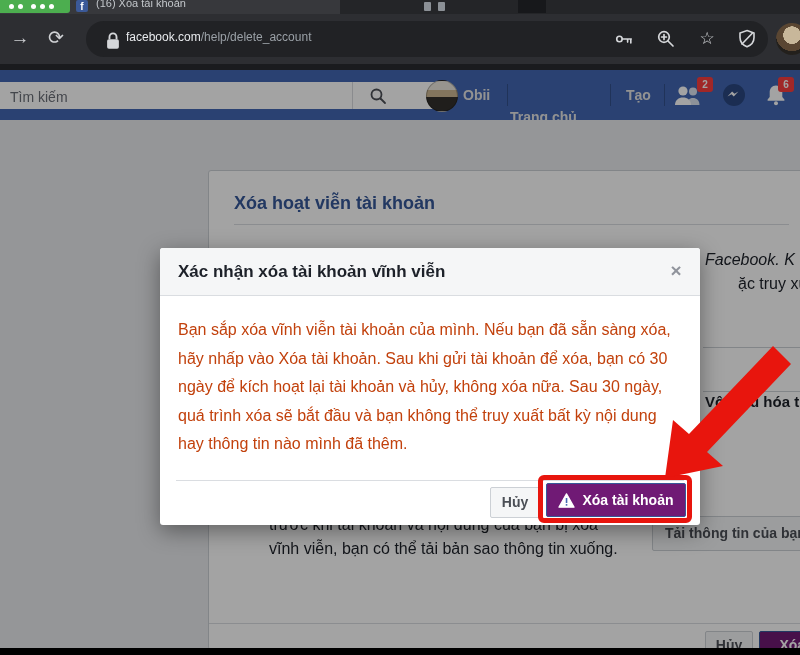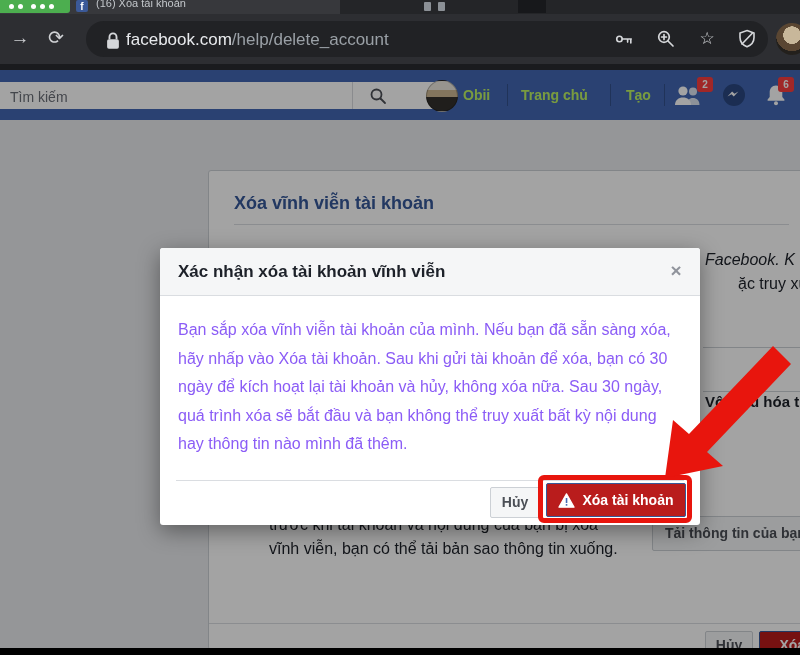--- a/index.html
+++ b/index.html
@@ -17,78 +17,78 @@
     color:#fff;font-size:10px;font-weight:bold;text-align:center;line-height:13px;overflow:hidden;}
   .tab-title{position:absolute;left:96px;top:-7px;width:232px;height:21px;color:#c3c7cb;font-size:11px;
     line-height:20px;white-space:nowrap;overflow:hidden;}
   .tab2-mark{position:absolute;top:2px;width:7px;height:9px;background:#8b9096;border-radius:1px;}
   .dark-box{position:absolute;left:518px;top:0;width:28px;height:13px;background:#17181b;}
 
   
   .toolbar{position:absolute;left:0;top:14px;width:800px;height:50px;background:#2d2e32;}
   .nav-glyph{position:absolute;top:10px;width:28px;height:28px;color:#cfd1d4;font-size:19px;line-height:28px;text-align:center;}
   .omnibox{position:absolute;left:86px;top:7px;width:682px;height:36px;background:#212225;border-radius:18px;}
-  .url-text{position:absolute;left:40px;top:9px;font-size:17px;color:#e8eaed;white-space:nowrap;}
+  .url-text{position:absolute;left:40px;top:9px;font-size:12px;color:#e8eaed;white-space:nowrap;}
   .url-path{color:#9aa0a6;}
   .omni-icon{position:absolute;top:8px;width:20px;height:20px;}
   .star-glyph{position:absolute;left:610px;top:7px;width:22px;height:22px;color:#d5d7da;font-size:17px;line-height:22px;text-align:center;}
   .avatar-chrome{position:absolute;left:776px;top:9px;width:32px;height:32px;border-radius:50%;
     background:radial-gradient(circle at 50% 38%,#c8b79a 0 34%,#5a4632 35% 62%,#23201c 63%);}
   .chrome-gap{position:absolute;left:0;top:64px;width:800px;height:6px;background:#1a1b1e;}
 
   
   .fb{position:absolute;left:0;top:70px;width:800px;height:578px;overflow:hidden;}
   .fb-header{position:absolute;left:0;top:0;width:800px;height:50px;background:#4267b2;}
   .fb-search{position:absolute;left:0;top:12px;width:446px;height:27px;background:#fff;border-radius:0 4px 4px 0;}
   .search-field{position:absolute;left:8px;top:1px;width:330px;height:25px;border:0;background:transparent;
     font-size:14px;color:#1d2129;outline:none;font-family:inherit;}
   .search-field::placeholder{color:#6b6f78;opacity:1;}
   .search-sep{position:absolute;left:352px;top:0;width:1px;height:27px;background:#d8dade;}
   .search-btn{position:absolute;left:353px;top:0;width:50px;height:27px;text-align:center;}
   .fb-avatar{position:absolute;left:426px;top:10px;width:30px;height:30px;border-radius:50%;
     background:linear-gradient(180deg,#ece8df 0 30%,#cdb894 31% 52%,#33302c 53%);border:1px solid rgba(0,0,0,.25);}
-  .fb-name{position:absolute;top:17px;font-size:14px;font-weight:bold;color:#bef264;white-space:nowrap;}
+  .fb-name{position:absolute;top:17px;font-size:14px;font-weight:bold;color:#e5e5e5;white-space:nowrap;}
   .fb-sep{position:absolute;top:14px;width:1px;height:22px;background:rgba(0,0,0,.22);}
   .fb-badge{position:absolute;top:7px;height:15px;min-width:10px;padding:0 3px;background:#fa3e3e;border-radius:3px;
     color:#fff;font-size:10px;font-weight:bold;line-height:15px;text-align:center;}
 
   
   .fb-page{position:absolute;left:0;top:50px;width:800px;height:528px;background:#e9ebee;}
   .card{position:absolute;left:208px;top:50px;width:600px;height:478px;background:#fff;
     border:1px solid #ccd0d5;border-radius:3px;}
   .card-title{position:absolute;left:25px;top:22px;font-size:18px;font-weight:bold;color:#365899;white-space:nowrap;}
   .card-title-div{position:absolute;left:25px;top:53px;width:555px;height:1px;background:#dadde1;}
   .frag{position:absolute;left:496px;font-size:16px;color:#1d2129;white-space:nowrap;}
   .row-div{position:absolute;left:494px;width:106px;height:1px;background:#ccd0d5;}
   .deactivate{position:absolute;left:496px;top:222px;font-size:15px;font-weight:bold;color:#1d2129;white-space:nowrap;}
   .download-btn{position:absolute;left:443px;top:345px;width:175px;height:33px;background:#f5f6f7;
     border:1px solid #ccd0d5;border-radius:2px;font-size:14px;font-weight:bold;color:#4b4f56;
     line-height:33px;padding-left:12px;white-space:nowrap;overflow:hidden;}
   .note{position:absolute;left:60px;top:342px;width:356px;font-size:16px;line-height:24px;color:#1d2129;}
   .card-footer-div{position:absolute;left:0;top:452px;width:600px;height:1px;background:#dadde1;}
   .btn-gray{background:#f5f6f7;border:1px solid #ccd0d5;border-radius:2px;font-size:14px;font-weight:bold;
     color:#4b4f56;text-align:center;}
-  .btn-blue{background:#b91c1c;border:1px solid #365899;border-radius:2px;font-size:14px;font-weight:bold;
+  .btn-blue{background:#701a75;border:1px solid #365899;border-radius:2px;font-size:14px;font-weight:bold;
     color:#fff;text-align:center;}
   .pf-cancel{position:absolute;left:496px;top:460px;width:46px;height:28px;line-height:27px;}
   .pf-delete{position:absolute;left:550px;top:460px;width:130px;height:28px;line-height:27px;white-space:nowrap;}
 
   
   .overlay{position:absolute;left:0;top:70px;width:800px;height:578px;background:rgba(0,0,0,.36);z-index:5;}
   .bottom-bar{position:absolute;left:0;top:648px;width:800px;height:7px;background:#000;z-index:8;}
 
   
   .modal{position:absolute;left:160px;top:248px;width:540px;height:277px;background:#fff;border-radius:3px;
     z-index:10;box-shadow:0 6px 22px rgba(0,0,0,.4);}
   .modal-header{position:absolute;left:0;top:0;width:540px;height:48px;background:#f5f6f7;
     border-bottom:1px solid #dadde1;border-radius:3px 3px 0 0;box-sizing:border-box;padding-left:14px;}
   .modal-title{position:absolute;left:18px;top:14px;font-size:17px;font-weight:bold;color:#1d2129;white-space:nowrap;}
   .modal-close{position:absolute;right:14px;top:11px;width:20px;height:24px;color:#90949c;font-size:19px;
     font-weight:bold;text-align:center;line-height:24px;cursor:pointer;}
-  .modal-body{position:absolute;left:18px;top:68px;width:500px;font-size:16px;line-height:28.5px;color:#8b5cf6;}
+  .modal-body{position:absolute;left:18px;top:68px;width:500px;font-size:16px;line-height:28.5px;color:#c2410c;}
   .modal-footer-div{position:absolute;left:16px;top:232px;width:508px;height:1px;background:#dadde1;}
   .modal-cancel{position:absolute;left:330px;top:239px;width:48px;height:29px;line-height:28px;cursor:pointer;}
   .red-box{position:absolute;left:378px;top:227px;width:144px;height:38px;border:5px solid #e8150d;border-radius:6px;}
   .modal-confirm{position:absolute;left:3px;top:3px;width:138px;height:32px;display:flex;align-items:center;
     justify-content:center;gap:7px;cursor:pointer;white-space:nowrap;}
 
   .arrow-layer{position:absolute;left:0;top:0;z-index:20;pointer-events:none;}
 </style>
 </head>
 <body>
@@ -146,21 +146,21 @@
           <svg width="18" height="18" viewBox="0 0 18 18" style="margin-top:5px;">
             <circle cx="7.5" cy="7.5" r="5" fill="none" stroke="#4b4f56" stroke-width="1.8"></circle>
             <path d="M11.5 11.5 L16 16" stroke="#4b4f56" stroke-width="1.8" stroke-linecap="round"></path>
           </svg>
         </div>
       </div>
 
       <div class="fb-avatar"></div>
       <div class="fb-name" style="left:463px;">Obii</div>
       <div class="fb-sep" style="left:507px;"></div>
-      <div class="fb-name" style="left:521px;">Trang chủ</div>
+      <div class="fb-name" style="left:510px;margin-top:22px;">Trang chủ</div>
       <div class="fb-sep" style="left:610px;"></div>
       <div class="fb-name" style="left:626px;">Tạo</div>
       <div class="fb-sep" style="left:664px;"></div>
 
       <svg class="abs" style="left:674px;top:15px;" width="30" height="22" viewBox="0 0 30 22">
         <circle cx="19" cy="6.5" r="4" fill="#dce3f0"></circle>
         <path d="M12.5 20 c0-4.5 3-7 6.5-7 s6.5 2.5 6.5 7z" fill="#dce3f0"></path>
         <circle cx="9" cy="6" r="4.6" fill="#fff"></circle>
         <path d="M1 20 c0-5 3.6-7.6 8-7.6 s8 2.6 8 7.6z" fill="#fff"></path>
       </svg>
@@ -173,21 +173,21 @@
 
       <svg class="abs" style="left:764px;top:13px;" width="24" height="24" viewBox="0 0 24 24">
         <path d="M12 2.5 c-4 0-6.3 3-6.3 6.8 v4.7 L3.6 16.5 v1.2 h16.8 v-1.2 L18.3 14 V9.3 C18.3 5.5 16 2.5 12 2.5z" fill="#fff"></path>
         <circle cx="12" cy="20.3" r="2" fill="#fff"></circle>
       </svg>
       <div class="fb-badge" style="left:778px;">6</div>
     </div>
 
     <div class="fb-page">
       <div class="card">
-        <div class="card-title">Xóa vĩnh viễn tài khoản</div>
+        <div class="card-title">Xóa hoạt viễn tài khoản</div>
         <div class="card-title-div"></div>
 
         <div class="frag" style="top:80px;font-style:italic;">Facebook. K</div>
         <div class="frag" style="top:104px;margin-left:33px;">ặc truy xuất b</div>
         <div class="row-div" style="top:176px;"></div>
         <div class="row-div" style="top:220px;"></div>
         <div class="deactivate">Vô hiệu hóa t</div>
 
         <div class="download-btn">Tải thông tin của bạn</div>
         <div class="note">trước khi tài khoản và nội dung của bạn bị xóa vĩnh viễn, bạn có thể tải bản sao thông tin xuống.</div>

